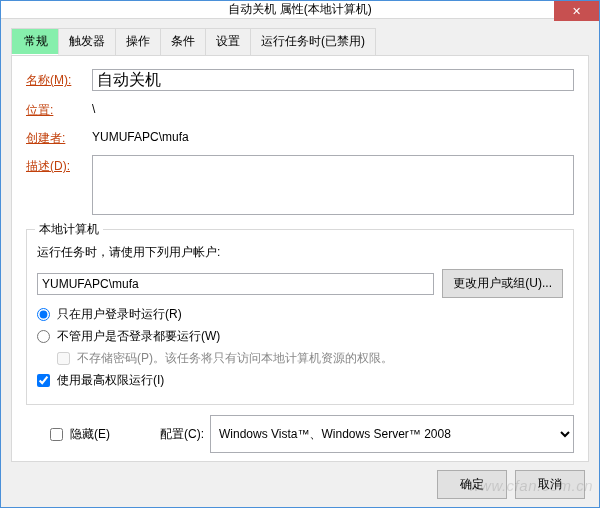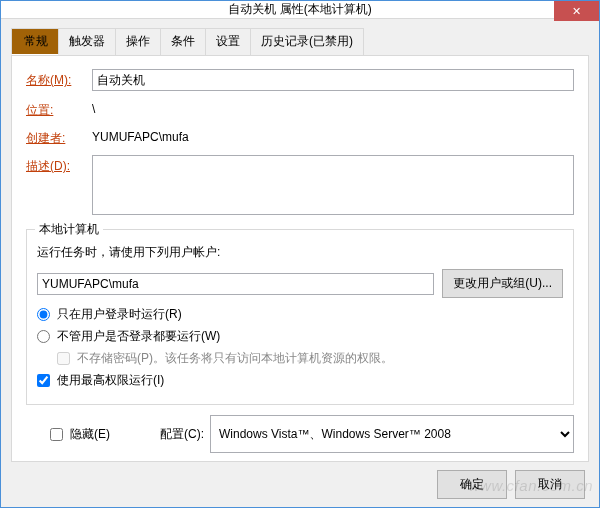--- a/index.html
+++ b/index.html
@@ -63,21 +63,21 @@
   .tab {
     padding: 4px 10px;
     background: #f0f0f0;
     border: 1px solid #d9d9d9;
     border-bottom: none;
     margin-right: -1px;
     cursor: pointer;
     font-size: 12px;
   }
   .tab.active {
-    background: #a16207;
+    background: #86efac;
     border-bottom: 1px solid #fff;
     position: relative;
     z-index: 2;
     padding-left: 12px;
   }
   .panel {
     flex: 1;
     background: #fff;
     border: 1px solid #d9d9d9;
     border-top: none;
@@ -94,21 +94,21 @@
     width: 66px;
     color: #c2410c;
     padding-top: 3px;
     text-decoration: underline;
   }
   .text-input {
     flex: 1;
     border: 1px solid #abadb3;
     background: #fff;
     padding: 3px 4px;
-    font-size: 12px;
+    font-size: 16px;
     font-family: inherit;
     height: 22px;
   }
   .textarea {
     flex: 1;
     border: 1px solid #abadb3;
     background: #fff;
     height: 60px;
     resize: none;
     font-family: inherit;
@@ -214,21 +214,21 @@
   </div>
 
   <div class="content">
 
     <div class="tabs">
       <div class="tab active">常规</div>
       <div class="tab">触发器</div>
       <div class="tab">操作</div>
       <div class="tab">条件</div>
       <div class="tab">设置</div>
-      <div class="tab">历史记录(已禁用)</div>
+      <div class="tab">运行任务时(已禁用)</div>
     </div>
 
     <div class="panel">
 
       <div class="row">
         <div class="label">名称(M):</div>
         <input class="text-input" value="自动关机" style="">
       </div>
 
       <div class="row">

